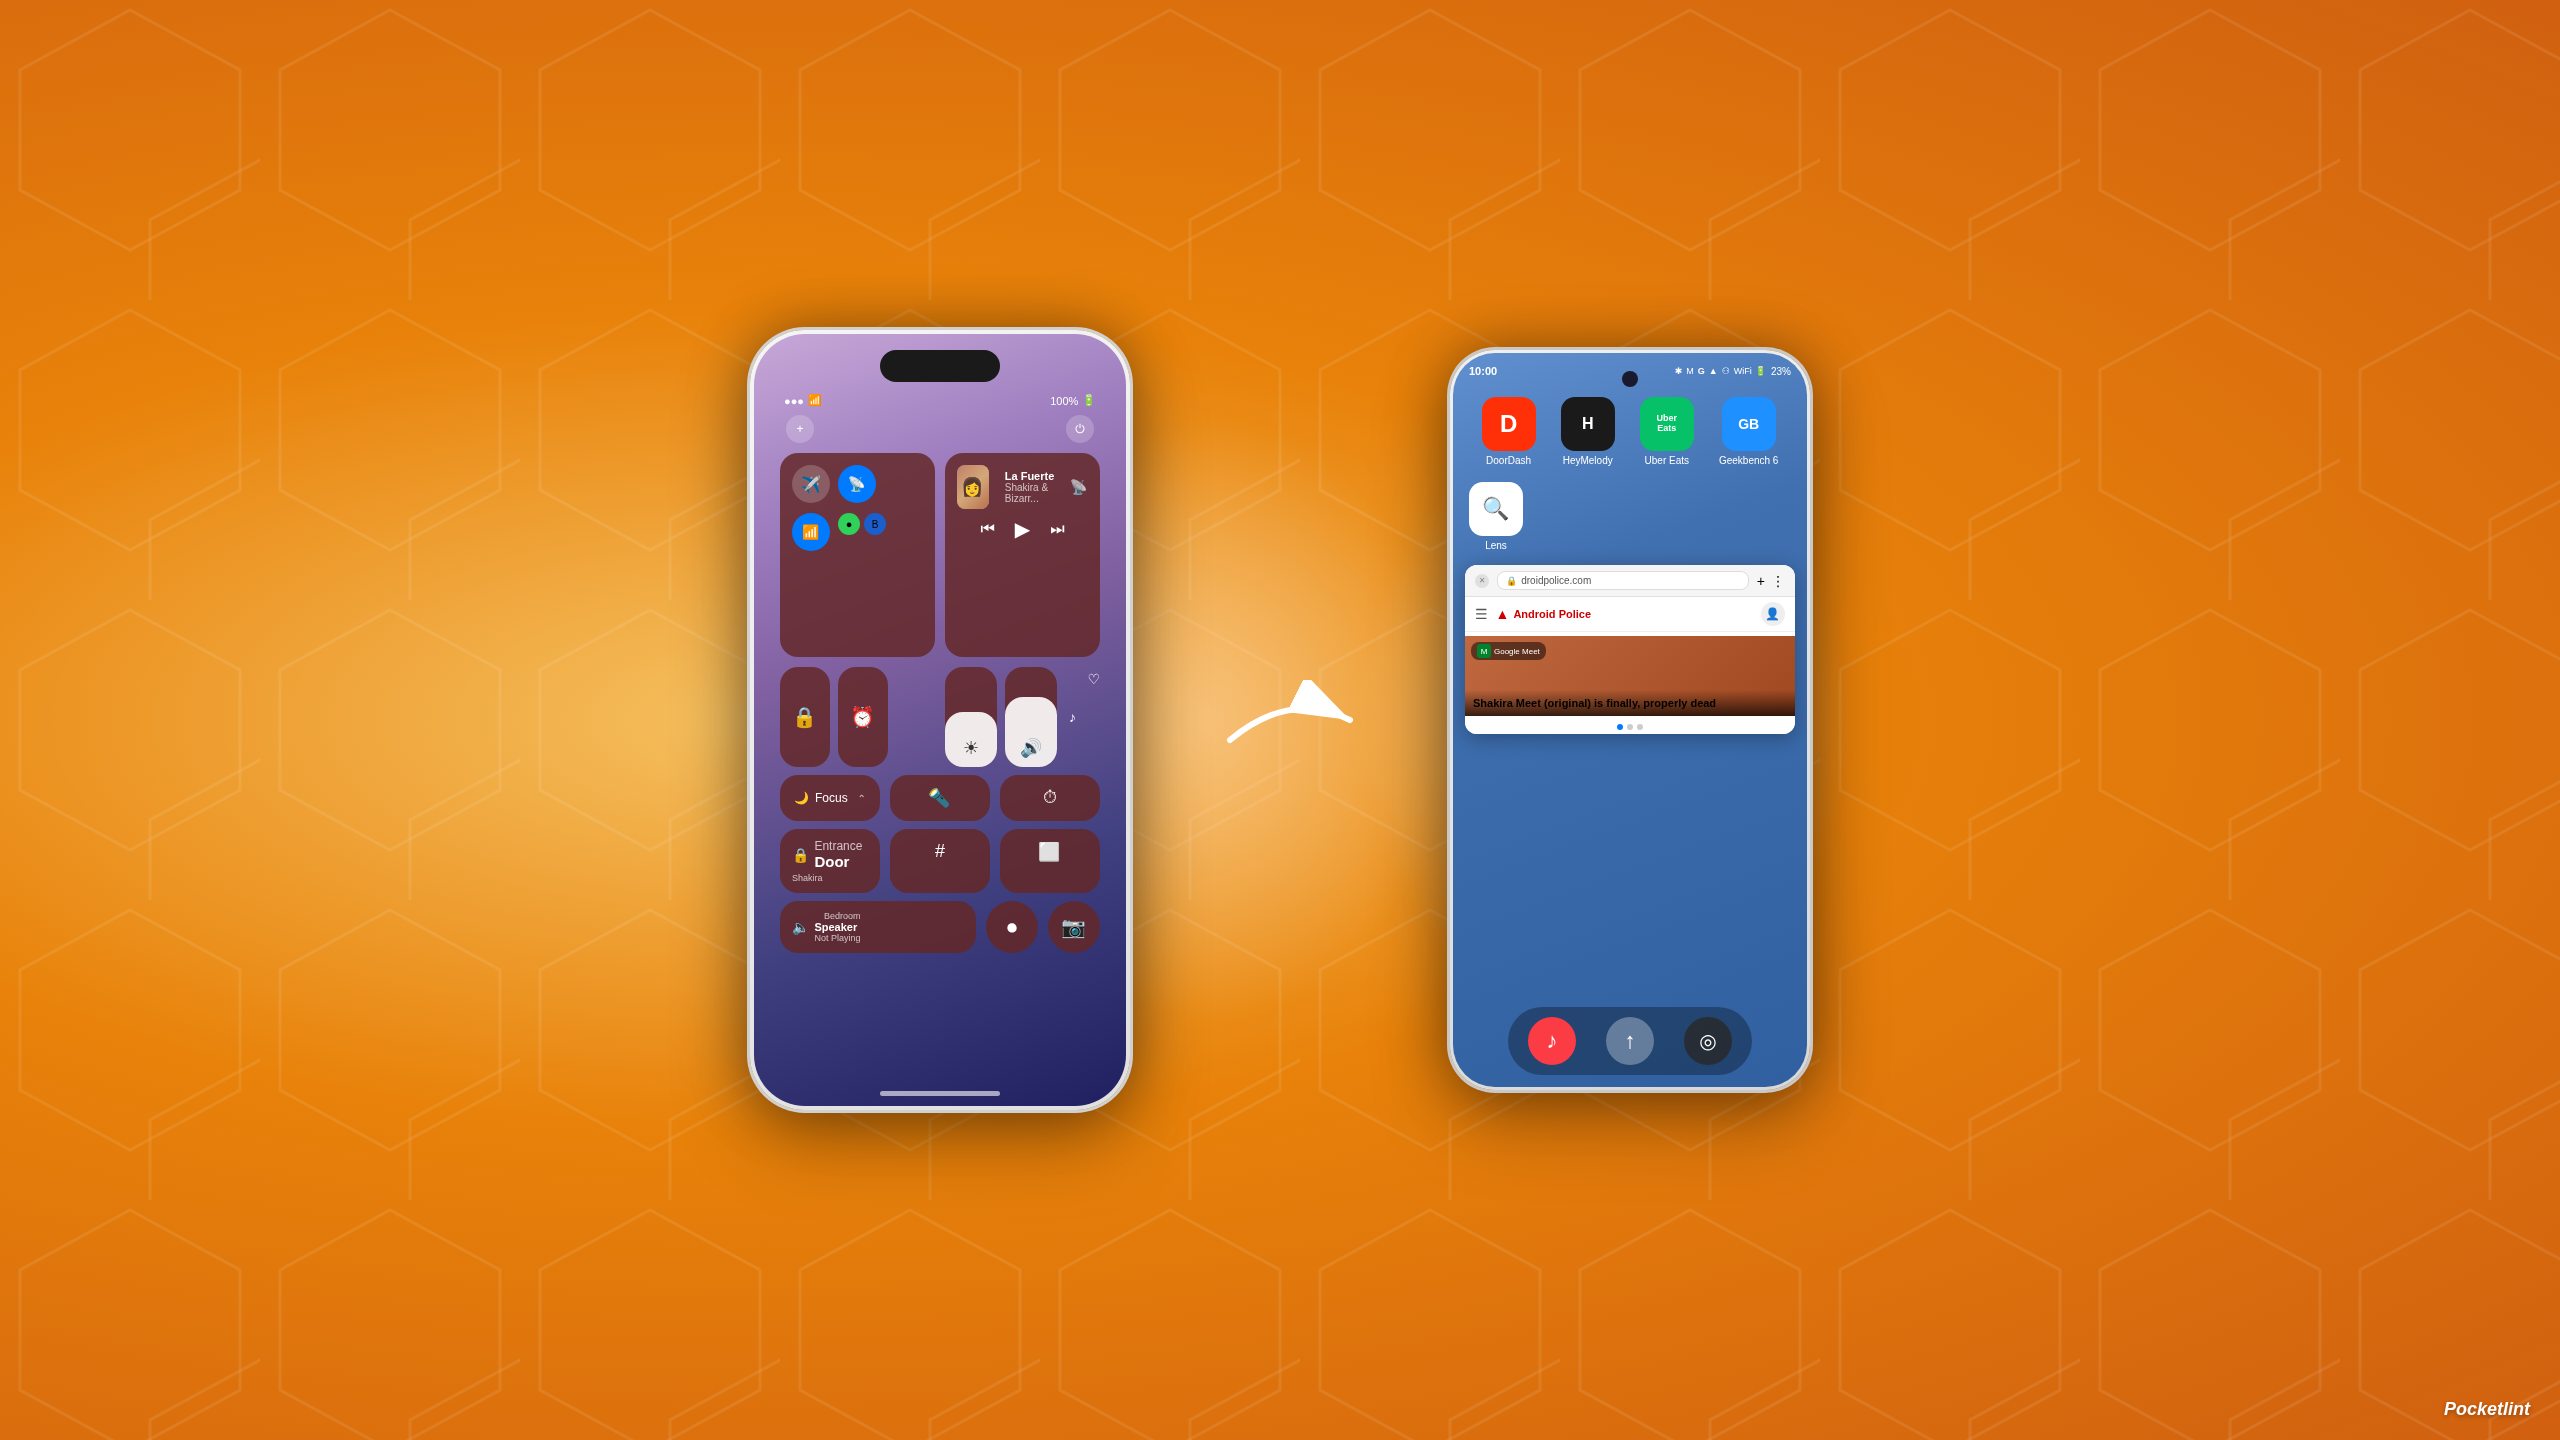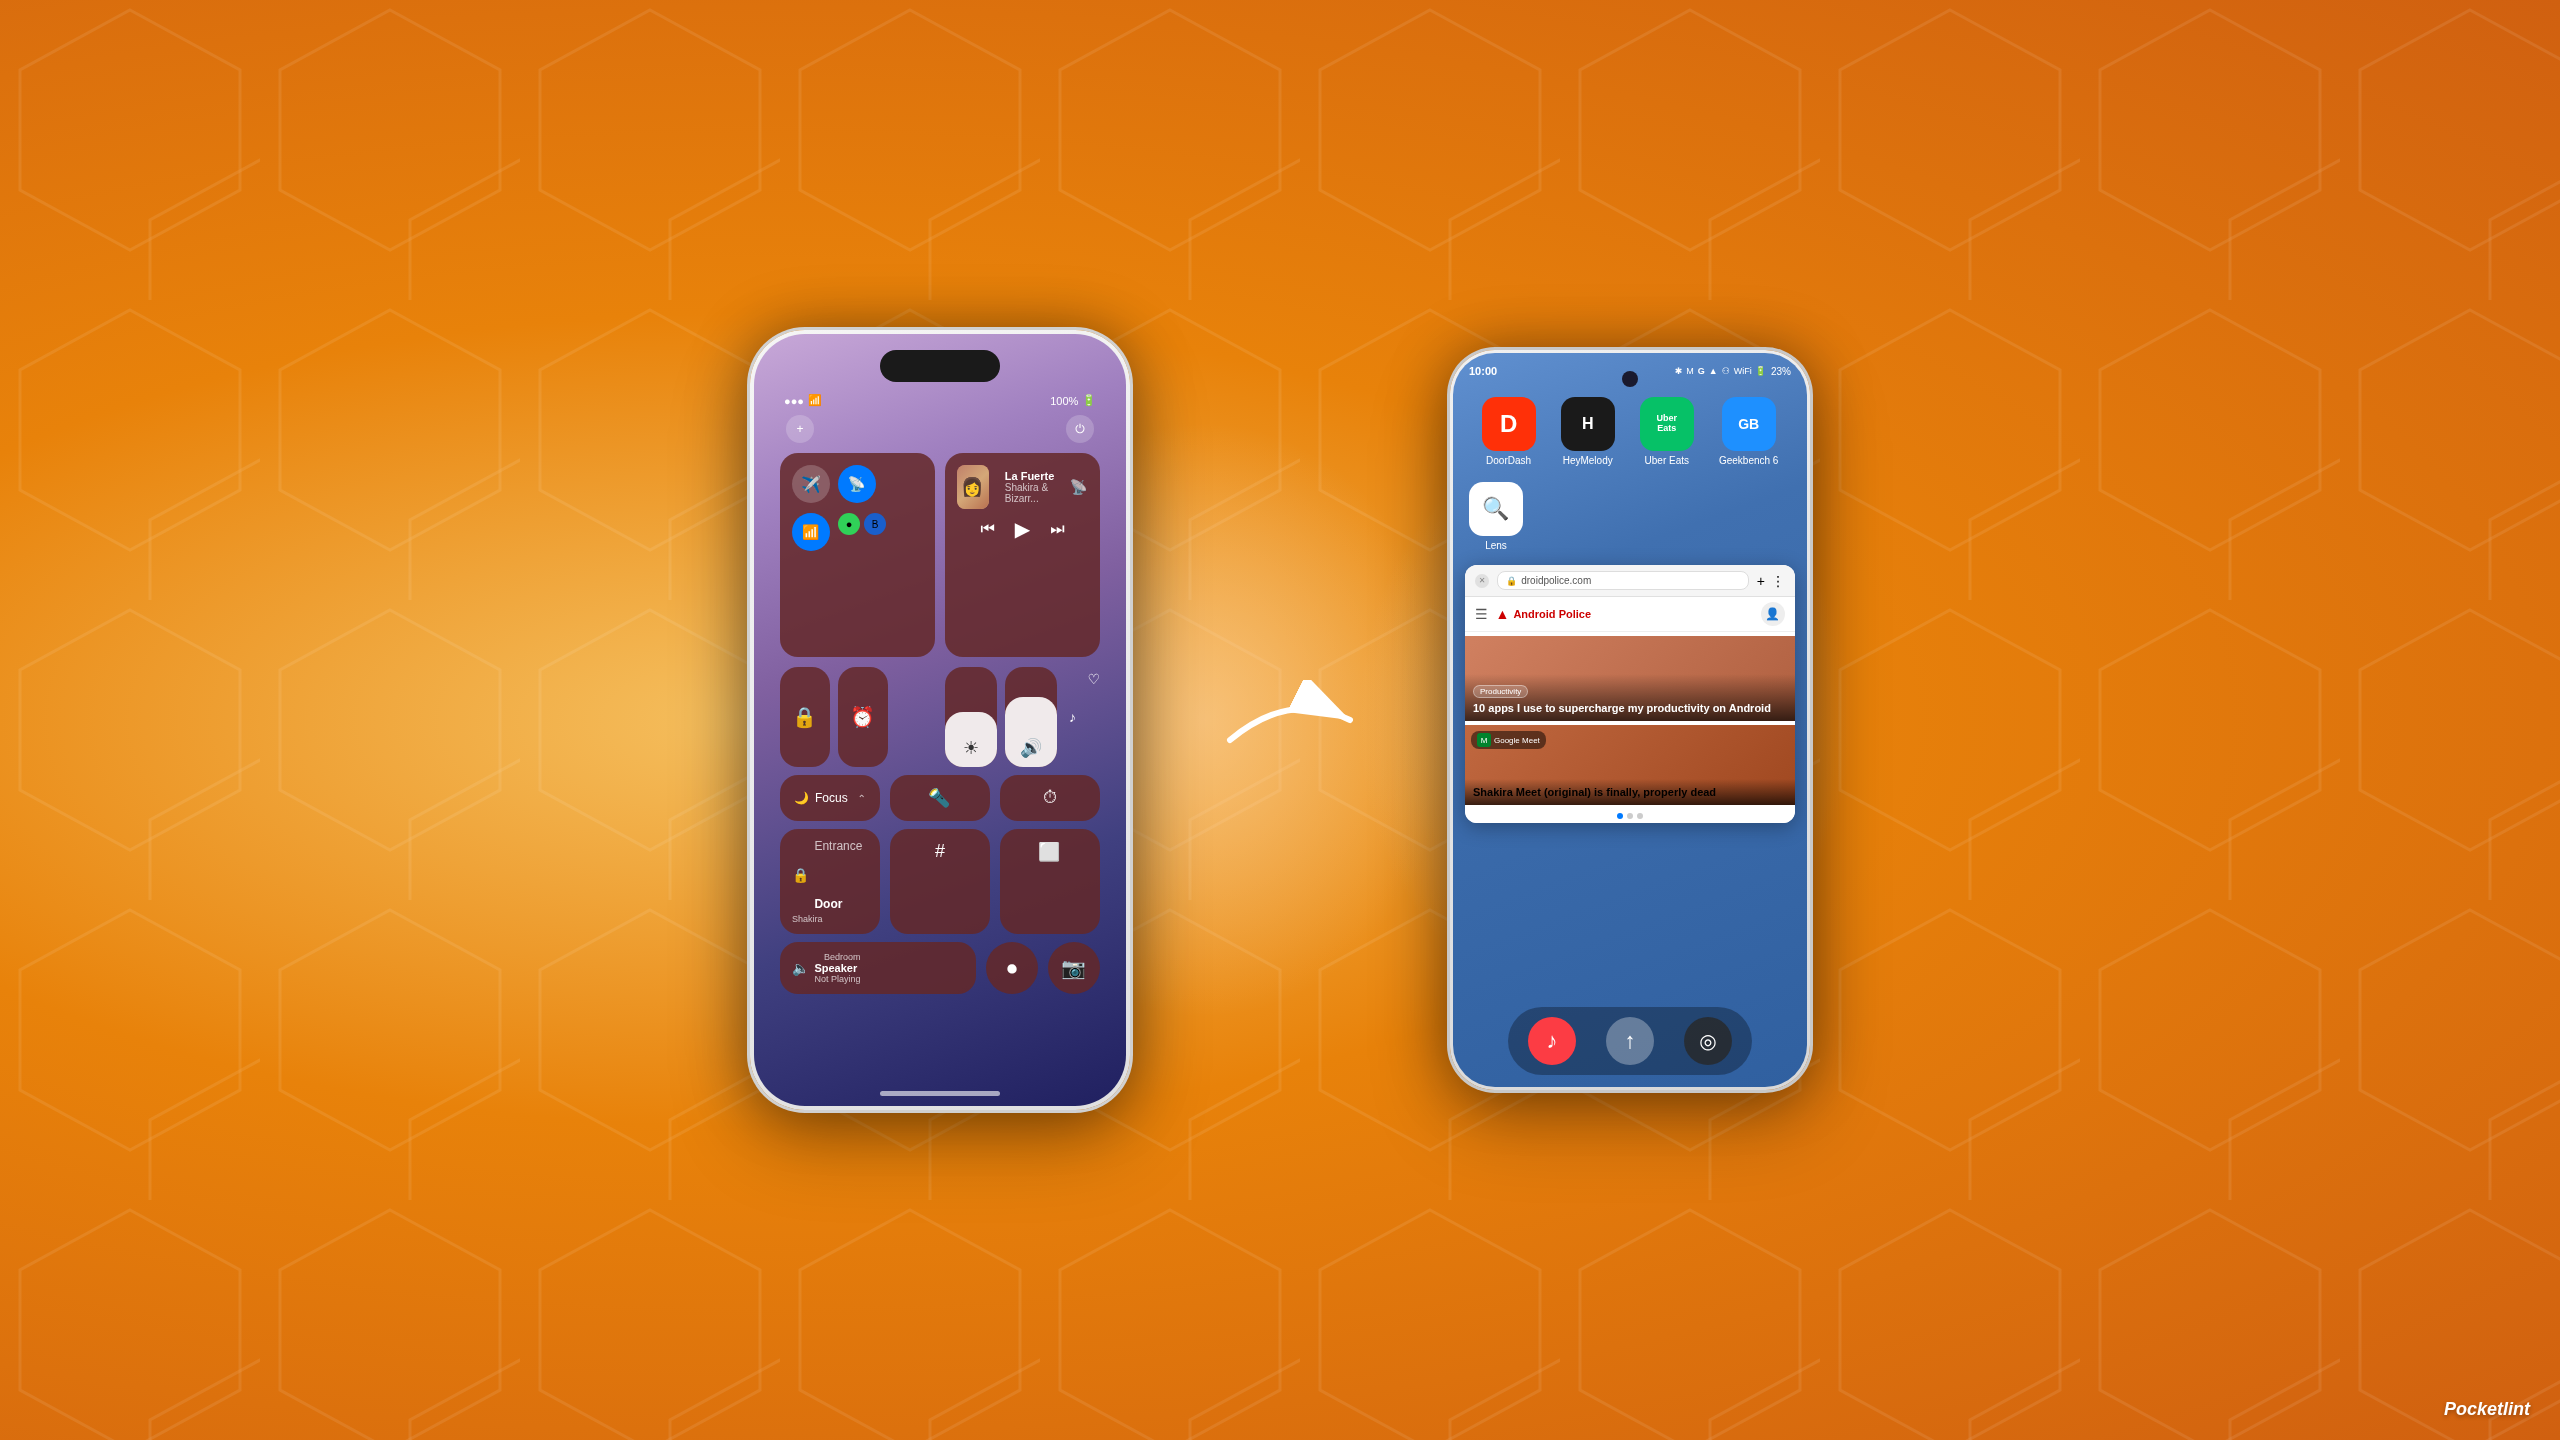--- a/index.html
+++ b/index.html
@@ -718,21 +718,21 @@
             <div class="cc-small-tile">🔦</div>
             <div class="cc-small-tile">⏱</div>
           </div>
 
           <div style="display: grid; grid-template-columns: 1fr 1fr 1fr; gap:10px; padding: 0 6px; margin-top:8px;">
             <div class="cc-door-tile">
               <div style="display:flex; align-items:center; gap:5px; margin-bottom:3px;">
                 <span style="font-size:14px;">🔒</span>
                 <div>
                   <div style="font-size:12px; opacity:0.7;">Entrance</div>
-                  <div style="font-size:12px; font-weight:600;margin-top:44px;">Door</div>
+                  <div style="font-size:15px; font-weight:600;">Door</div>
                 </div>
               </div>
               <div style="font-size:9px; opacity:0.7;">Shakira</div>
             </div>
             <div class="cc-small-tile">#</div>
             <div class="cc-small-tile">⬜</div>
           </div>
 
           <div style="display: grid; grid-template-columns: 1fr auto auto; gap:10px; padding: 0 6px; margin-top:8px;">
             <div class="cc-speaker-tile">
@@ -838,30 +838,20 @@
               <span style="font-size:14px;">☰</span>
               <div class="ap-logo">
                 <span style="color:#cc0000; font-size:14px;">▲</span>
                 <span>Android Police</span>
               </div>
               <div style="margin-left:auto;">
                 <div style="width:24px; height:24px; background:#eee; border-radius:50%; display:flex; align-items:center; justify-content:center; font-size:12px;">👤</div>
               </div>
             </div>
 
-            <div class="article-card">
-              <div class="article-image-1" style="height:85px; position:relative;">
-                <div style="position:absolute; inset:0; display:flex; align-items:flex-end;">
-                  <div class="article-overlay">
-                    <div class="article-tag">Productivity</div>
-                    <div class="article-title">10 apps I use to supercharge my productivity on Android</div>
-                  </div>
-                </div>
-              </div>
-            </div>
 
             <div class="article-card">
               <div class="article-image-2" style="height:80px; position:relative;">
                 <div style="position:absolute; inset:0;">
                   <div class="meet-badge">
                     <div class="meet-icon">M</div>
                     <span>Google Meet</span>
                   </div>
                   <div style="position:absolute; bottom:0; left:0; right:0; padding:6px 8px; background: linear-gradient(transparent, rgba(0,0,0,0.7));">
                     <div class="article-title">Shakira Meet (original) is finally, properly dead</div>

